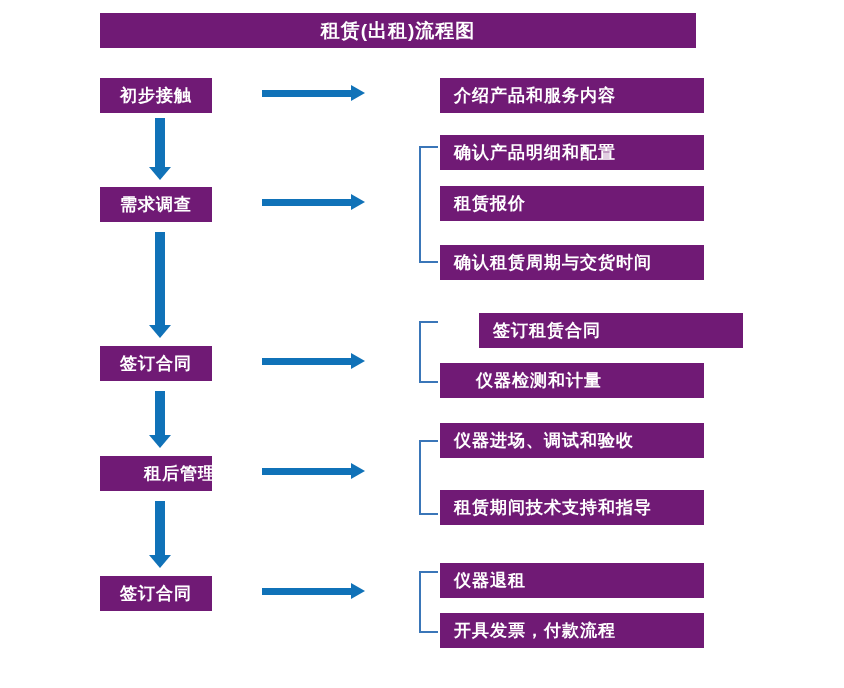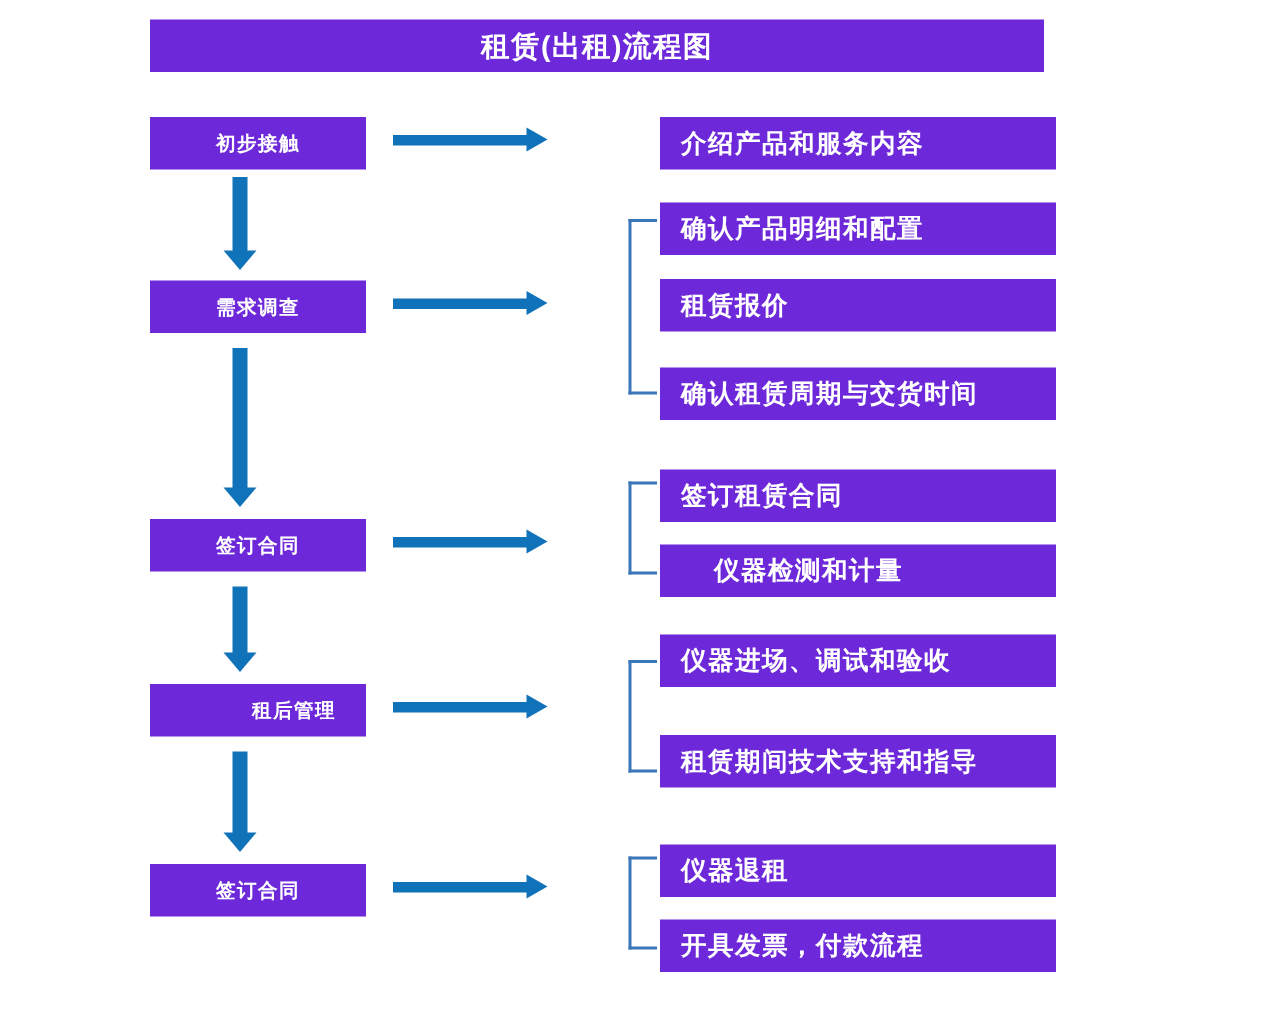--- a/index.html
+++ b/index.html
@@ -12,43 +12,43 @@
   }
   #canvas {
     position: relative;
     width: 844px;
     height: 688px;
     background: #ffffff;
     overflow: hidden;
   }
   .box {
     position: absolute;
-    background: #6d28d9;
+    background: #701a75;
     color: #ffffff;
     font-weight: bold;
     display: flex;
     align-items: center;
     box-sizing: border-box;
     letter-spacing: 1px;
     white-space: nowrap;
   }
   .title-bar {
     left: 100px;
     top: 13px;
     width: 596px;
     height: 35px;
     justify-content: center;
     font-size: 19px;
   }
   .stage-box {
     left: 100px;
-    width: 144px;
+    width: 112px;
     height: 35px;
     justify-content: center;
-    font-size: 13px;
+    font-size: 17px;
   }
   .detail-box {
     left: 440px;
     width: 264px;
     height: 35px;
     justify-content: flex-start;
     padding-left: 14px;
     font-size: 17px;
   }
   
@@ -117,21 +117,21 @@
   <div class="bracket" style="top:146px; height:117px;"></div>
   <div class="box detail-box" style="top:135px;">确认产品明细和配置</div>
   <div class="box detail-box" style="top:186px;">租赁报价</div>
   <div class="box detail-box" style="top:245px;">确认租赁周期与交货时间</div>
 
   <div class="v-arrow" style="top:232px; height:94px;"></div>
 
   <div class="box stage-box" style="top:346px;">签订合同</div>
   <div class="h-arrow" style="top:358px;"></div>
   <div class="bracket" style="top:321px; height:62px;"></div>
-  <div class="box detail-box" style="top:313px;">签订租赁合同</div>
+  <div class="box detail-box" style="top:313px;margin-left:39px;">签订租赁合同</div>
   <div class="box detail-box" style="top:363px;padding-left:36px;">仪器检测和计量</div>
 
   <div class="v-arrow" style="top:391px; height:45px;"></div>
 
   <div class="box stage-box" style="top:456px;padding-left:48px;">租后管理</div>
   <div class="h-arrow" style="top:468px;"></div>
   <div class="bracket" style="top:440px; height:75px;"></div>
   <div class="box detail-box" style="top:423px;">仪器进场、调试和验收</div>
   <div class="box detail-box" style="top:490px;">租赁期间技术支持和指导</div>
 

